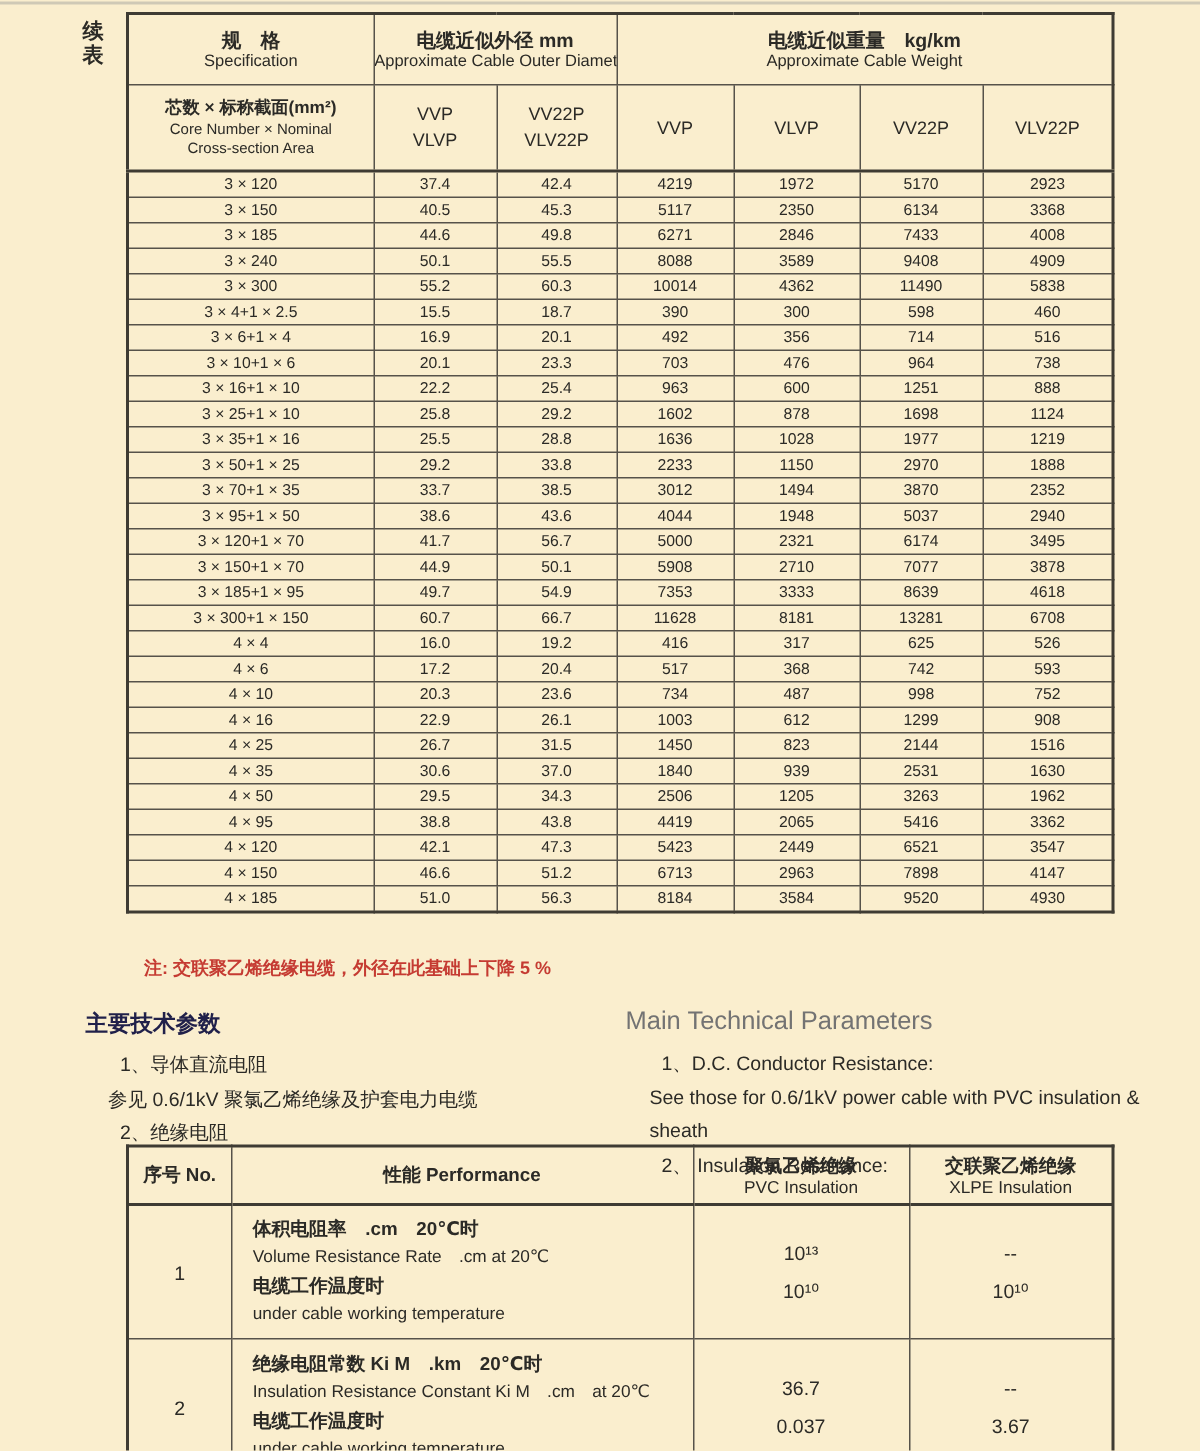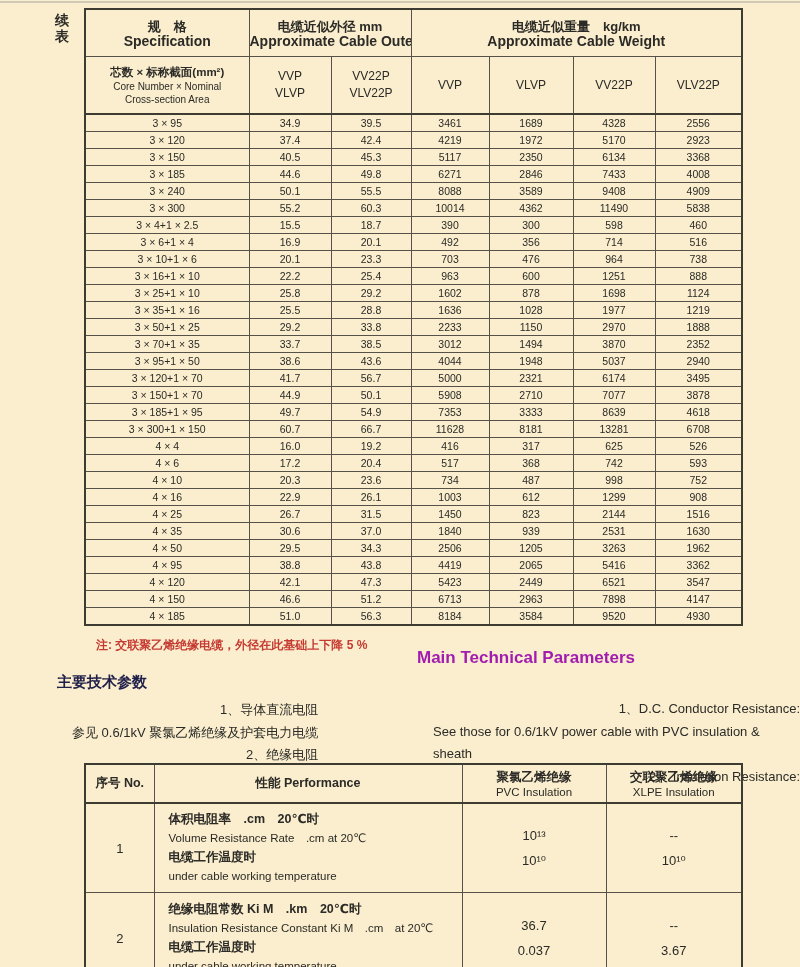--- a/index.html
+++ b/index.html
@@ -29,21 +29,21 @@
   }
   .cable-table th,.cable-table td{
     border:1px solid #56524A;
     text-align:center;vertical-align:middle;
     padding:0;overflow:hidden;white-space:nowrap;
   }
   .cable-table thead tr.hr1 th{height:46px;}
   .cable-table thead tr.hr2 th{height:56px;border-bottom:2px solid #3E3B33;}
   .cable-table tbody td{height:16px;font-size:10.5px;line-height:1;}
   .h-zh{font-size:13px;font-weight:700;line-height:17px;}
-  .h-en{font-size:14px;font-weight:700;line-height:13px;}
+  .h-en{font-size:11px;font-weight:400;line-height:13px;}
   .sub-zh{font-size:11.5px;font-weight:700;line-height:15px;}
   .sub-en{font-size:10px;font-weight:400;line-height:13px;}
   .type-lbl{font-size:12px;font-weight:500;line-height:17px;}
 
   
   .note-zh{
     position:absolute;left:96px;top:637px;
     color:#C53B32;font-size:12px;font-weight:600;
   }
   .note-en{
@@ -51,26 +51,26 @@
     color:#C53B32;font-size:11.5px;font-weight:600;line-height:20px;
     text-indent:24px;
   }
 
   
   .title-zh{
     position:absolute;left:57px;top:673px;
     color:#20204A;font-size:15px;font-weight:700;
   }
   .title-en{
-    position:absolute;left:417px;top:648px;
-    color:#a21caf;font-size:17px;font-weight:700;
+    position:absolute;left:417px;top:671px;
+    color:#737373;font-size:17px;font-weight:400;
   }
   .list-zh{position:absolute;left:72px;top:699px;font-size:13px;line-height:22.5px;}
   .list-en{position:absolute;left:433px;top:698px;font-size:13px;line-height:22.5px;}
-  .list-zh .numbered,.list-en .numbered{padding-left:8px;text-align:right;}
+  .list-zh .numbered,.list-en .numbered{padding-left:8px;}
 
   
   .params-table{
     position:absolute;left:84px;top:763px;width:657px;
     border:2px solid #3E3B33;
   }
   .params-table th,.params-table td{
     border:1px solid #56524A;vertical-align:middle;padding:0;
   }
   .params-table thead th{height:37px;text-align:center;border-bottom:2px solid #3E3B33;}
@@ -142,29 +142,20 @@
         <th>
             <div class="type-lbl">VV22P</div>
           </th>
         <th>
             <div class="type-lbl">VLV22P</div>
           </th>
       </tr>
     </thead>
     <tbody>
         <tr>
-          <td>3 × 95</td>
-          <td>34.9</td>
-          <td>39.5</td>
-          <td>3461</td>
-          <td>1689</td>
-          <td>4328</td>
-          <td>2556</td>
-        </tr>
-        <tr>
           <td>3 × 120</td>
           <td>37.4</td>
           <td>42.4</td>
           <td>4219</td>
           <td>1972</td>
           <td>5170</td>
           <td>2923</td>
         </tr>
         <tr>
           <td>3 × 150</td>

